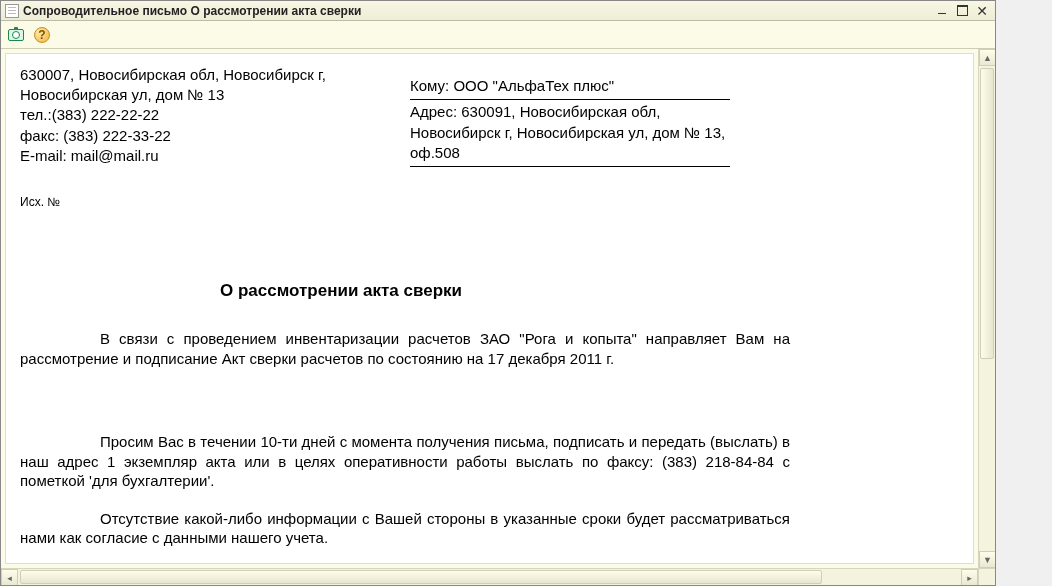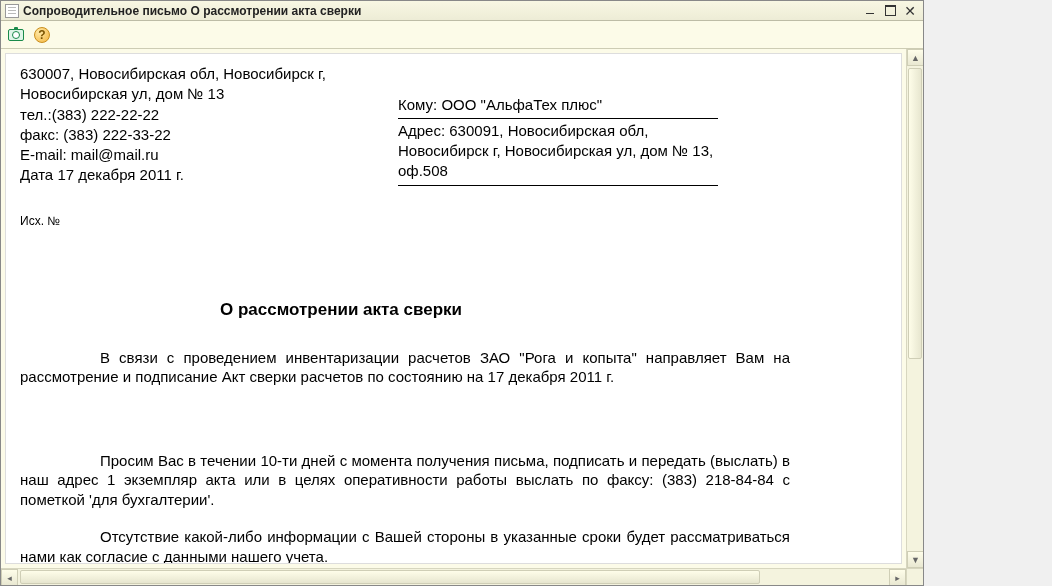--- a/index.html
+++ b/index.html
@@ -4,21 +4,21 @@
 <style>
   * { box-sizing: border-box; }
   html, body { margin: 0; padding: 0; height: 100%; }
   body {
     font-family: Arial, sans-serif;
     font-size: 13px;
     background: #f0f0f0;
     overflow: hidden;
   }
   .window {
-    width: 924px;
+    width: 996px;
     height: 586px;
     background: #fcfbe8;
     border: 1px solid #888;
     display: flex;
     flex-direction: column;
     position: relative;
   }
   .titlebar {
     height: 20px;
     background: linear-gradient(to bottom, #f8f7e3, #edecd6);
@@ -130,22 +130,22 @@
     background:#fff;
     width:100%;
     height:100%;
     border:1px solid #ddd;
     padding: 10px 20px 10px 14px;
     overflow:hidden;
     color:#000;
   }
   .header-row {
     display:flex;
-    gap:28px;
-    align-items:flex-end;
+    gap:40px;
+    align-items:center;
   }
   .sender {
     width: 350px;
     font-size: 15px;
     line-height: 1.35;
   }
   .sender .inn { font-weight: bold; }
   .recipient {
     width: 320px;
     font-size: 15px;
@@ -254,21 +254,20 @@
   <div class="content-area">
     <div class="doc-scroll">
       <div class="document">
 
         <div class="header-row">
           <div class="sender">
             <div>630007, Новосибирская обл, Новосибирск г, Новосибирская ул, дом № 13</div>
             <div>тел.:(383) 222-22-22</div>
             <div>факс: (383) 222-33-22</div>
             <div>E-mail: mail@mail.ru</div>
-            <div>Дата  17 декабря 2011 г.</div>
           </div>
           <div class="recipient">
             <div class="line">Кому: ООО "АльфаТех плюс"</div>
             <div class="line">Адрес: 630091, Новосибирская обл, Новосибирск г, Новосибирская ул, дом № 13, оф.508</div>
           </div>
         </div>
 
         <div class="outgoing">Исх. №</div>
 
         <div class="doc-title">О рассмотрении акта сверки</div>

